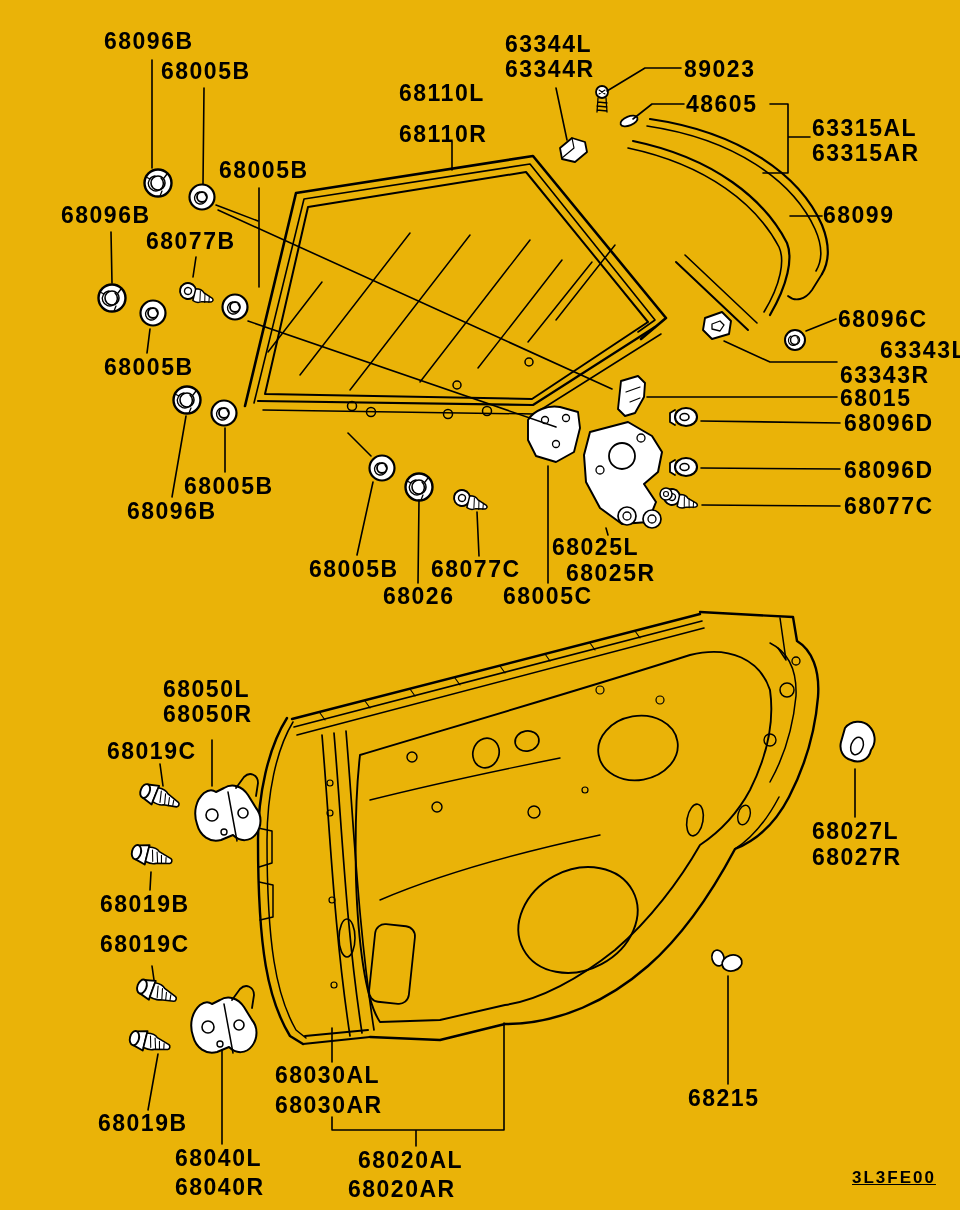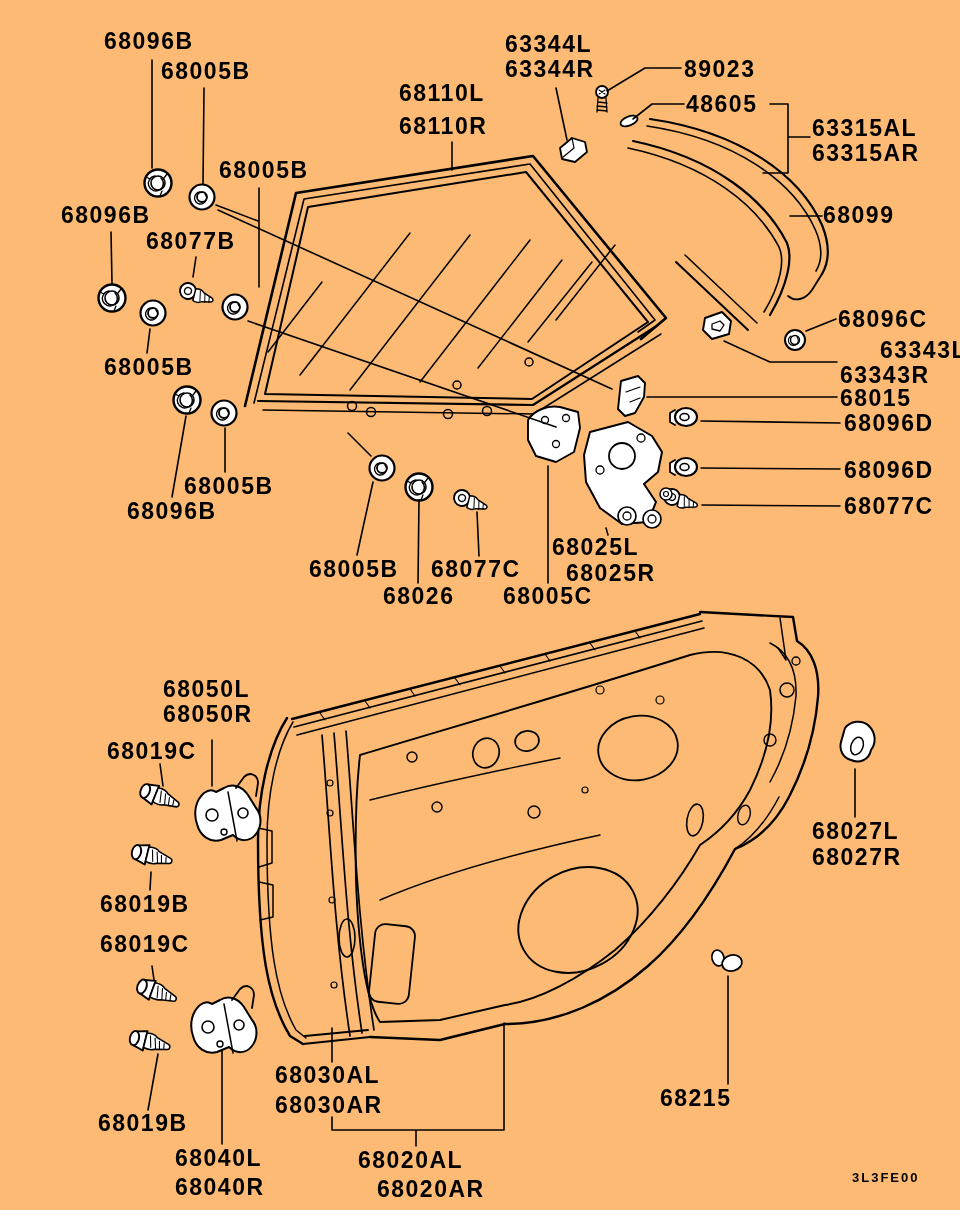--- a/index.html
+++ b/index.html
@@ -1,21 +1,21 @@
 <!DOCTYPE html>
 <html><head>
 <meta charset="utf-8">
 <style>
   html,body{margin:0;padding:0;background:#fff;}
-  .stage{position:relative;width:960px;height:1210px;background:#fdba74;overflow:hidden;
+  .stage{position:relative;width:960px;height:1210px;background:#eab308;overflow:hidden;
          font-family:"Liberation Sans", sans-serif;}
   .stage svg{position:absolute;left:0;top:0;}
   .lbl{position:absolute;font-weight:bold;font-size:23px;line-height:25px;color:#000;
        letter-spacing:1.5px;white-space:nowrap;}
-  .code{font-size:13px;letter-spacing:2px;font-weight:bold;}
+  .code{font-size:17px;letter-spacing:2px;font-weight:bold;text-decoration:underline;}
   svg path, svg line, svg circle, svg ellipse, svg rect, svg polyline{vector-effect:none;}
 </style>
 </head>
 <body>
 
 <div class="stage">
 
 <svg width="960" height="1210" viewBox="0 0 960 1210" fill="none" stroke="#000" stroke-linecap="round" stroke-linejoin="round">
 
   <defs>
@@ -310,21 +310,21 @@
 
   <div class="lbl" style="left:104px;top:29px">68096B</div>
   <div class="lbl" style="left:161px;top:59px">68005B</div>
   <div class="lbl" style="left:219px;top:158px">68005B</div>
   <div class="lbl" style="left:61px;top:203px">68096B</div>
   <div class="lbl" style="left:146px;top:229px">68077B</div>
   <div class="lbl" style="left:104px;top:355px">68005B</div>
   <div class="lbl" style="left:184px;top:474px">68005B</div>
   <div class="lbl" style="left:127px;top:499px">68096B</div>
   <div class="lbl" style="left:399px;top:81px">68110L</div>
-  <div class="lbl" style="left:399px;top:114px">68110R</div>
+  <div class="lbl" style="left:399px;top:122px">68110R</div>
   <div class="lbl" style="left:505px;top:32px">63344L</div>
   <div class="lbl" style="left:505px;top:57px">63344R</div>
   <div class="lbl" style="left:684px;top:57px">89023</div>
   <div class="lbl" style="left:686px;top:92px">48605</div>
   <div class="lbl" style="left:812px;top:116px">63315AL</div>
   <div class="lbl" style="left:812px;top:141px">63315AR</div>
   <div class="lbl" style="left:823px;top:203px">68099</div>
   <div class="lbl" style="left:838px;top:307px">68096C</div>
   <div class="lbl" style="left:880px;top:338px">63343L</div>
   <div class="lbl" style="left:840px;top:363px">63343R</div>
@@ -344,16 +344,16 @@
   <div class="lbl" style="left:100px;top:892px">68019B</div>
   <div class="lbl" style="left:100px;top:932px">68019C</div>
   <div class="lbl" style="left:812px;top:819px">68027L</div>
   <div class="lbl" style="left:812px;top:845px">68027R</div>
   <div class="lbl" style="left:98px;top:1111px">68019B</div>
   <div class="lbl" style="left:275px;top:1063px">68030AL</div>
   <div class="lbl" style="left:275px;top:1093px">68030AR</div>
   <div class="lbl" style="left:175px;top:1146px">68040L</div>
   <div class="lbl" style="left:175px;top:1175px">68040R</div>
   <div class="lbl" style="left:358px;top:1148px">68020AL</div>
-  <div class="lbl" style="left:377px;top:1177px">68020AR</div>
-  <div class="lbl" style="left:660px;top:1086px">68215</div>
+  <div class="lbl" style="left:348px;top:1177px">68020AR</div>
+  <div class="lbl" style="left:688px;top:1086px">68215</div>
   <div class="lbl code" style="left:852px;top:1165px">3L3FE00</div>
 </div>
 
 </body></html>

